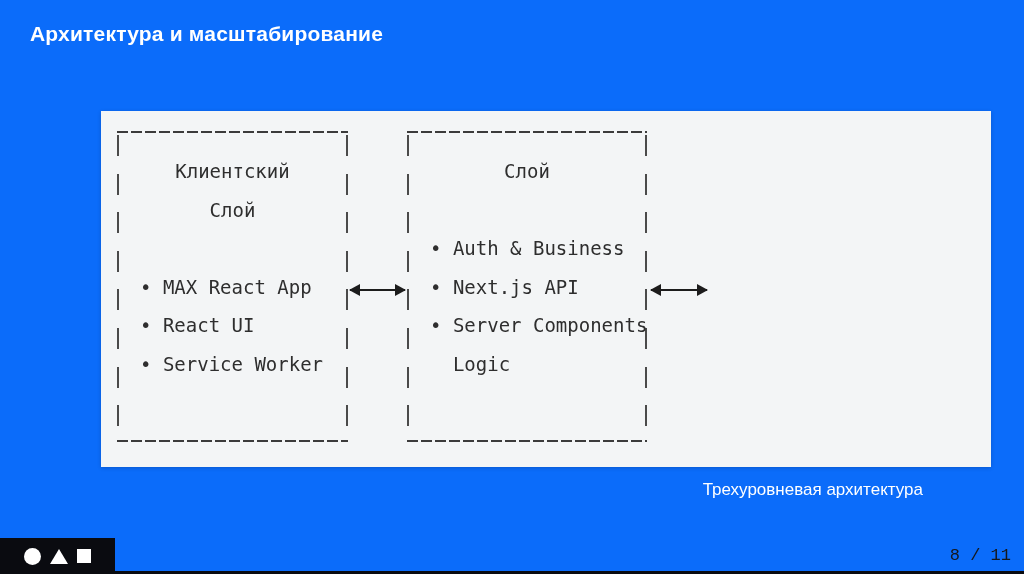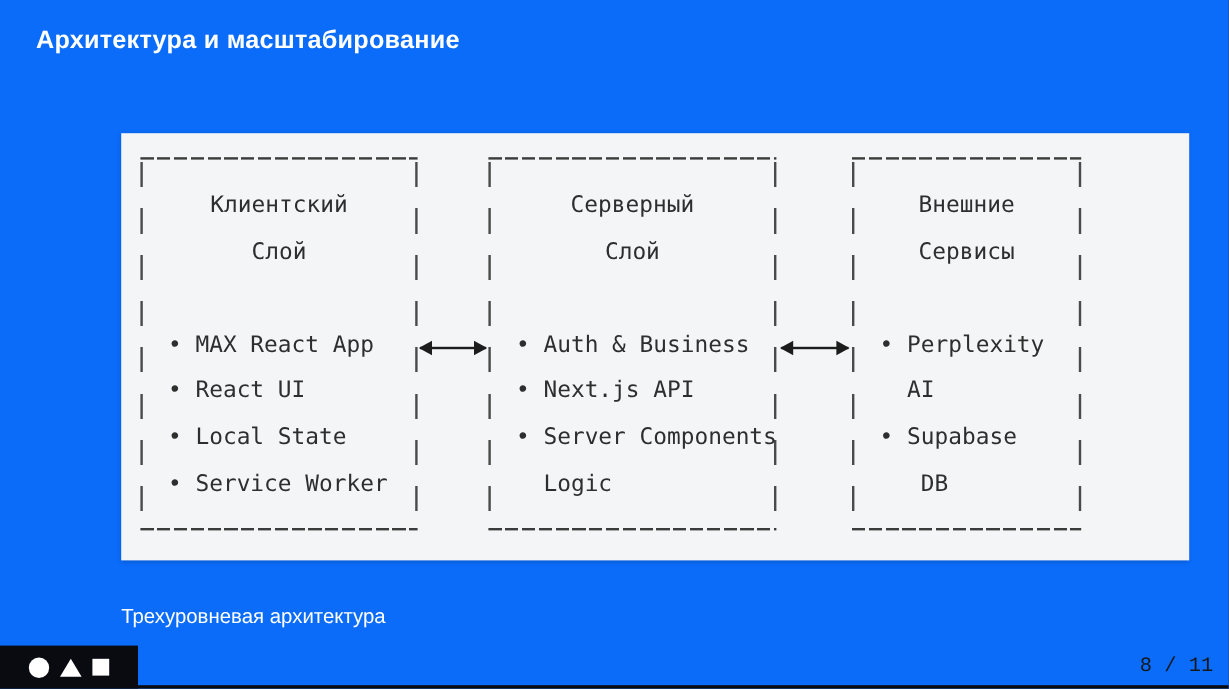--- a/index.html
+++ b/index.html
@@ -42,21 +42,21 @@
   .arrow--1{left:249px;width:55px;}
   .arrow--2{left:550px;width:56px;}
   .arrow::before,.arrow::after{
     content:"";position:absolute;top:-5px;width:0;height:0;
     border-top:6px solid transparent;border-bottom:6px solid transparent;
   }
   .arrow::before{left:-1px;border-right:11px solid #1c1c1c;}
   .arrow::after{right:-1px;border-left:11px solid #1c1c1c;}
   .caption{
     position:absolute;left:101px;top:480px;width:822px;
-    text-align:left;color:#ffffff;font-size:17px;margin-top:24px;
+    text-align:right;color:#ffffff;font-size:17px;
   }
   .footer-logo{
     position:absolute;left:0;top:538px;width:115px;height:36px;
     background:#0a0b10;display:flex;align-items:center;justify-content:center;gap:9px;
   }
   .logo-circle{width:17px;height:17px;border-radius:50%;background:#fff;}
   .logo-triangle{width:0;height:0;border-left:9px solid transparent;border-right:9px solid transparent;border-bottom:15px solid #fff;}
   .logo-square{width:14px;height:14px;background:#fff;}
   .bottom-strip{position:absolute;left:0;bottom:0;width:1024px;height:3px;background:#0a0b10;}
   .page-indicator{
@@ -72,43 +72,32 @@
   <div class="slide-title">Архитектура и масштабирование</div>
 
   <div class="panel">
 
     <div class="box box--client">
       <div class="box-title">Клиентский</div>
       <div class="box-title">Слой</div>
       <div class="box-spacer"></div>
       <div class="box-item">• MAX React App</div>
       <div class="box-item">• React UI</div>
-      <div class="box-item">• Local State</div>
       <div class="box-item">• Service Worker</div>
     </div>
 
     <div class="box box--server">
-      <div class="box-title">Серверный</div>
       <div class="box-title">Слой</div>
       <div class="box-spacer"></div>
       <div class="box-item">• Auth &amp; Business</div>
       <div class="box-item">• Next.js API</div>
       <div class="box-item">• Server Components</div>
       <div class="box-item">  Logic</div>
     </div>
 
-    <div class="box box--external">
-      <div class="box-title">Внешние</div>
-      <div class="box-title">Сервисы</div>
-      <div class="box-spacer"></div>
-      <div class="box-item">• Perplexity</div>
-      <div class="box-item">  AI</div>
-      <div class="box-item">• Supabase</div>
-      <div class="box-item">   DB</div>
-    </div>
 
     <div class="arrow arrow--1"></div>
     <div class="arrow arrow--2"></div>
 
   </div>
 
   <div class="caption">Трехуровневая архитектура</div>
 
   <div class="footer-logo">
     <span class="logo-circle"></span>

